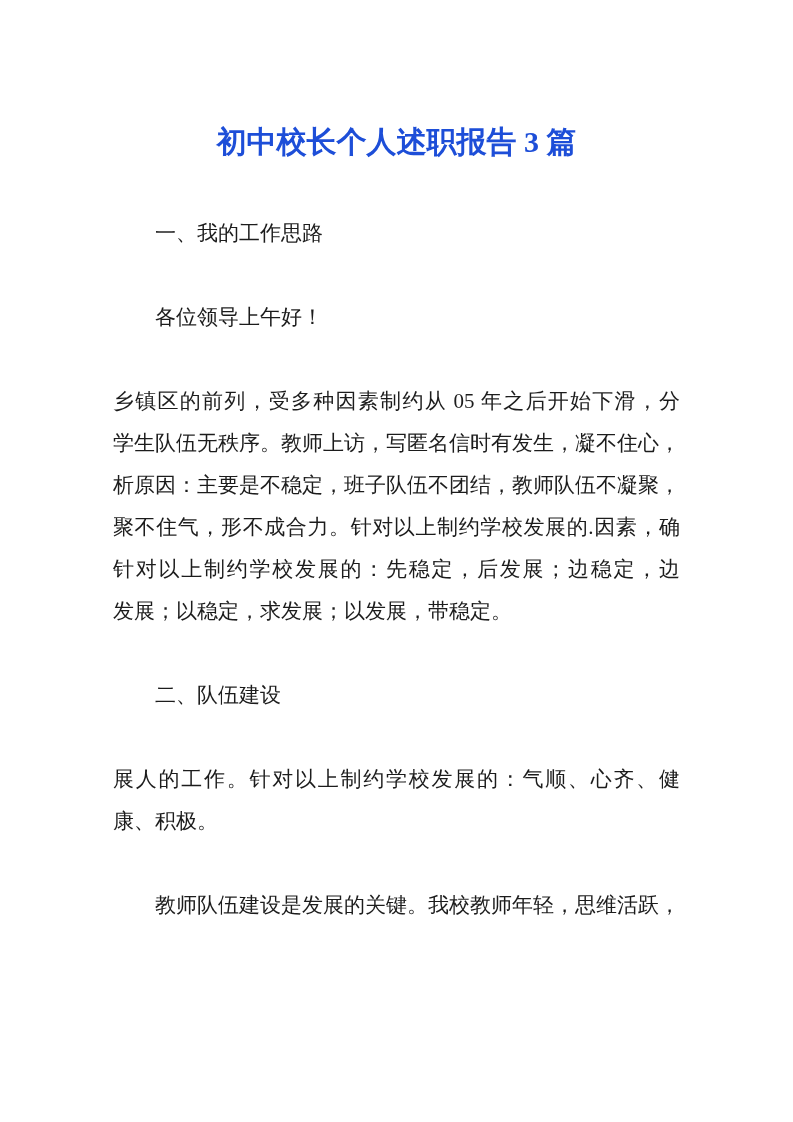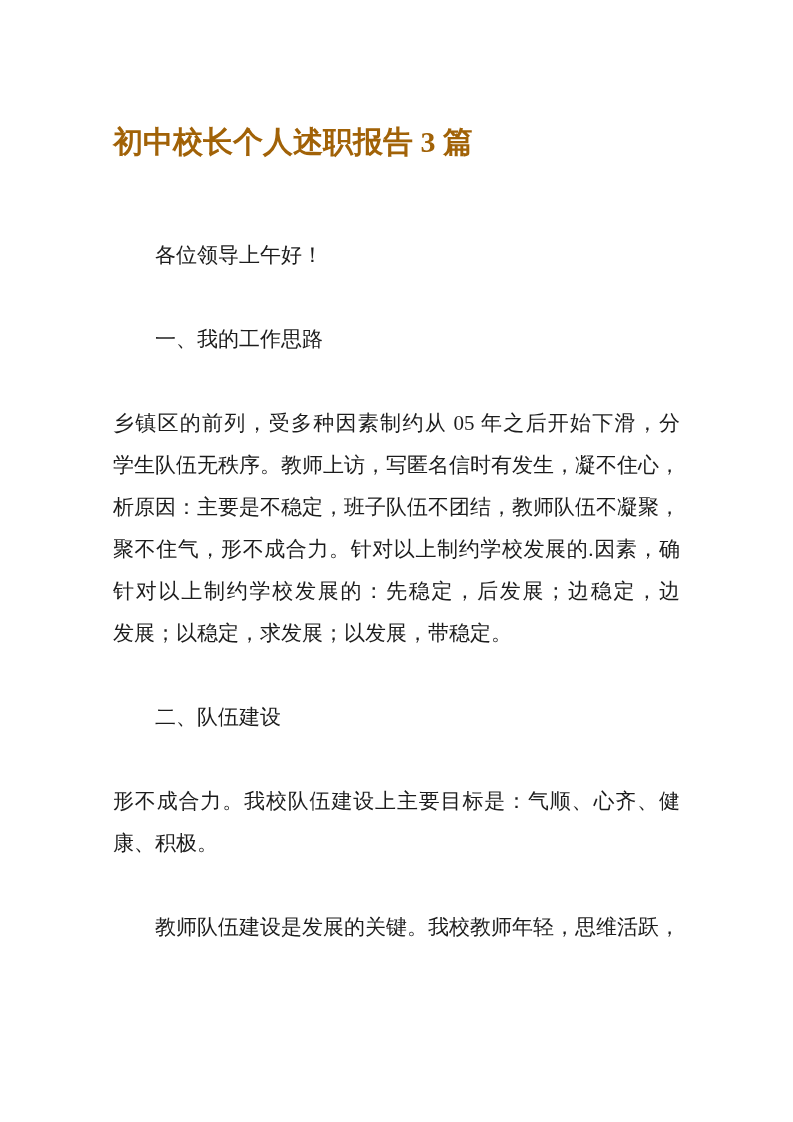--- a/index.html
+++ b/index.html
@@ -15,25 +15,26 @@
     overflow: hidden;
     font-family: "Liberation Serif", serif;
     color: #1c1c1c;
   }
   .content {
     padding: 120px 113px 0 113px;
   }
   .doc-title {
     height: 44px;
     line-height: 44px;
+    text-align: center;
     font-size: 30px;
     font-weight: bold;
     white-space: nowrap;
-    margin-bottom: 70px;
-    color: #a16207;
+    margin-bottom: 48px;
+    color: #1d4ed8;
   }
   .block {
     margin-bottom: 42px;
   }
   .line {
     height: 42px;
     line-height: 42px;
     font-size: 21px;
     white-space: nowrap;
   }
@@ -49,42 +50,42 @@
 </style>
 </head>
 <body>
 
 <div class="page">
   <div class="content">
 
     <div class="doc-title">初中校长个人述职报告 3 篇</div>
 
     <div class="block">
-      <div class="line indent">各位领导上午好！</div>
+      <div class="line indent">一、我的工作思路</div>
     </div>
 
     <div class="block">
-      <div class="line indent">一、我的工作思路</div>
+      <div class="line indent">各位领导上午好！</div>
     </div>
 
     <div class="block">
       <div class="line jl">乡镇区的前列，受多种因素制约从 05 年之后开始下滑，分</div>
       <div class="line jl">学生队伍无秩序。教师上访，写匿名信时有发生，凝不住心，</div>
       <div class="line jl">析原因：主要是不稳定，班子队伍不团结，教师队伍不凝聚，</div>
       <div class="line jl">聚不住气，形不成合力。针对以上制约学校发展的.因素，确</div>
       <div class="line jl">针对以上制约学校发展的：先稳定，后发展；边稳定，边</div>
       <div class="line">发展；以稳定，求发展；以发展，带稳定。</div>
     </div>
 
     <div class="block">
       <div class="line indent">二、队伍建设</div>
     </div>
 
     <div class="block">
-      <div class="line jl">形不成合力。我校队伍建设上主要目标是：气顺、心齐、健</div>
+      <div class="line jl">展人的工作。针对以上制约学校发展的：气顺、心齐、健</div>
       <div class="line">康、积极。</div>
     </div>
 
     <div class="block">
       <div class="line indent jl">教师队伍建设是发展的关键。我校教师年轻，思维活跃，</div>
     </div>
 
   </div>
 </div>
 

